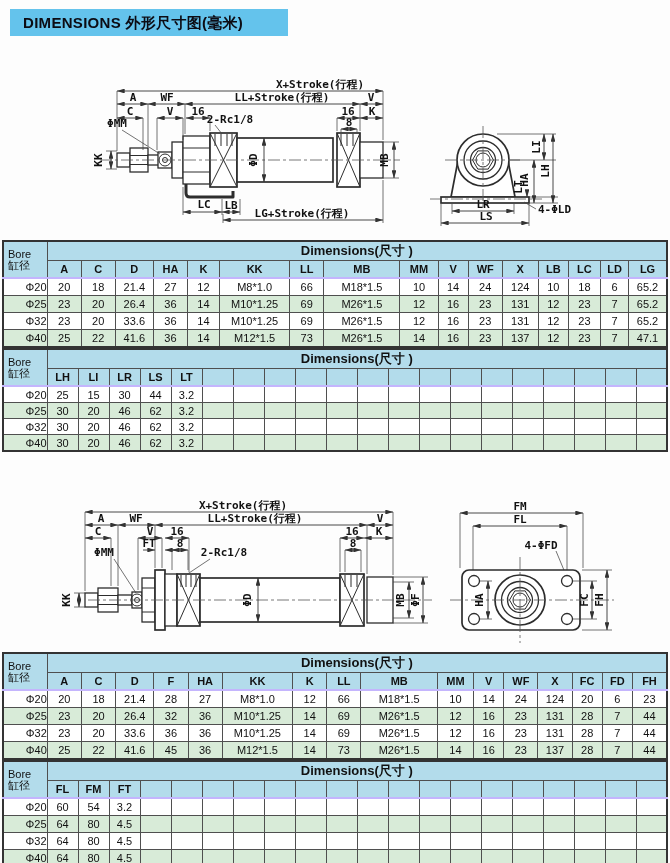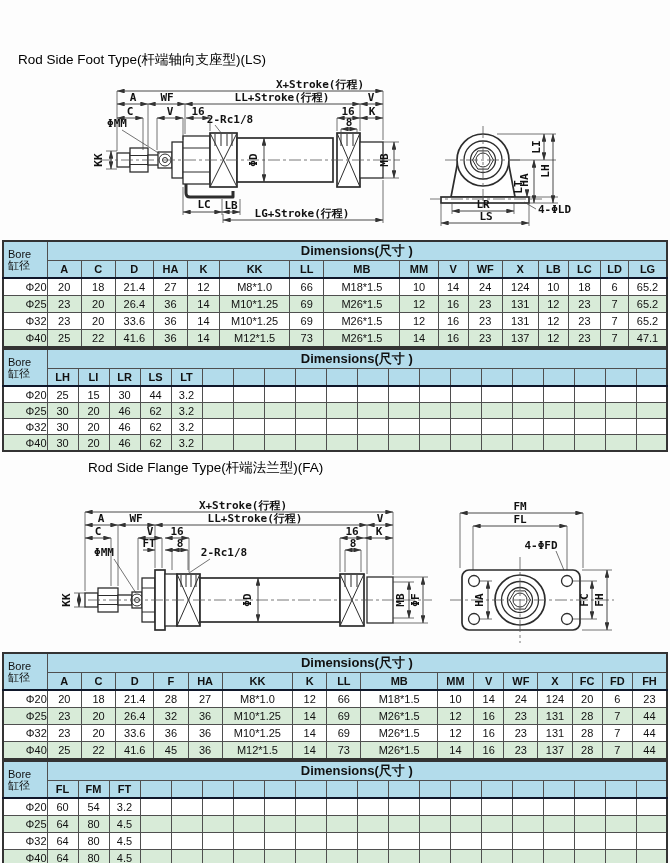--- a/index.html
+++ b/index.html
@@ -22,37 +22,36 @@
   .ext{stroke:#444;stroke-width:.75;fill:none;}
   .cl{stroke:#555;stroke-width:.8;fill:none;stroke-dasharray:12 3 3 3;}
   .dtx{font:bold 11px "DejaVu Sans Mono","DejaVu Sans",monospace;fill:#111;text-anchor:middle;}
   .dtxs{text-anchor:start;}
   .tblwrap{position:absolute;left:2px;width:666px;}
   #tw1{top:240px;} #tw2{top:652px;}
   table.dim-tbl{border-collapse:collapse;table-layout:fixed;width:666px;border:2px solid #333;}
   .dim-tbl th,.dim-tbl td{border:1px solid #4f4f4f;text-align:center;vertical-align:middle;
        font:11px "Liberation Sans",sans-serif;color:#111;padding:0;height:16px;line-height:14px;
        overflow:hidden;white-space:nowrap;}
-  .dim-tbl thead{border-bottom:2px solid #0f172a;}
+  .dim-tbl thead{border-bottom:2px solid #c4b5fd;}
   .dim-tbl thead th{background:#b3dceb;}
   .dim-tbl th.boreh{font-weight:400;text-align:left;padding-left:4px;line-height:11px;font-size:11px;}
   .dim-tbl th.dimsh{font-weight:700;height:18px;font-size:13px;}
   .dim-tbl tr.hr2 th{font-weight:bold;height:16px;}
   .dim-tbl tbody th.bore{font-weight:400;text-align:right;}
   .dim-tbl tbody tr.g td,.dim-tbl tbody tr.g th{background:#d8ebd8;}
   .dim-tbl tbody tr td,.dim-tbl tbody tr th{background:#fff;}
   table.small tbody td,table.small tbody th{height:15px;}
 </style>
 </head>
 <body>
 
 <div class="page">
 
-  <div class="subtitle" id="sub1">Rod Side Foot Type(杆端轴向支座型)(LS)</div>
-  <div class="subtitle" id="sub2">Rod Side Flange Type(杆端法兰型)(FA)</div>
+  <div class="title-bar">DIMENSIONS 外形尺寸图(毫米)</div>
 
   <svg id="dw1" class="draw" width="670" height="162" viewBox="0 0 670 162">
     <defs>
       <marker id="m1" viewBox="0 0 10 6" markerWidth="9" markerHeight="5.4" refX="9.5" refY="3" orient="auto-start-reverse">
         <path d="M0,0 L10,3 L0,6 Z" fill="#333"></path>
       </marker>
     </defs>
 
     <g>
       <rect class="part" x="117" y="75" width="13" height="14"></rect>

